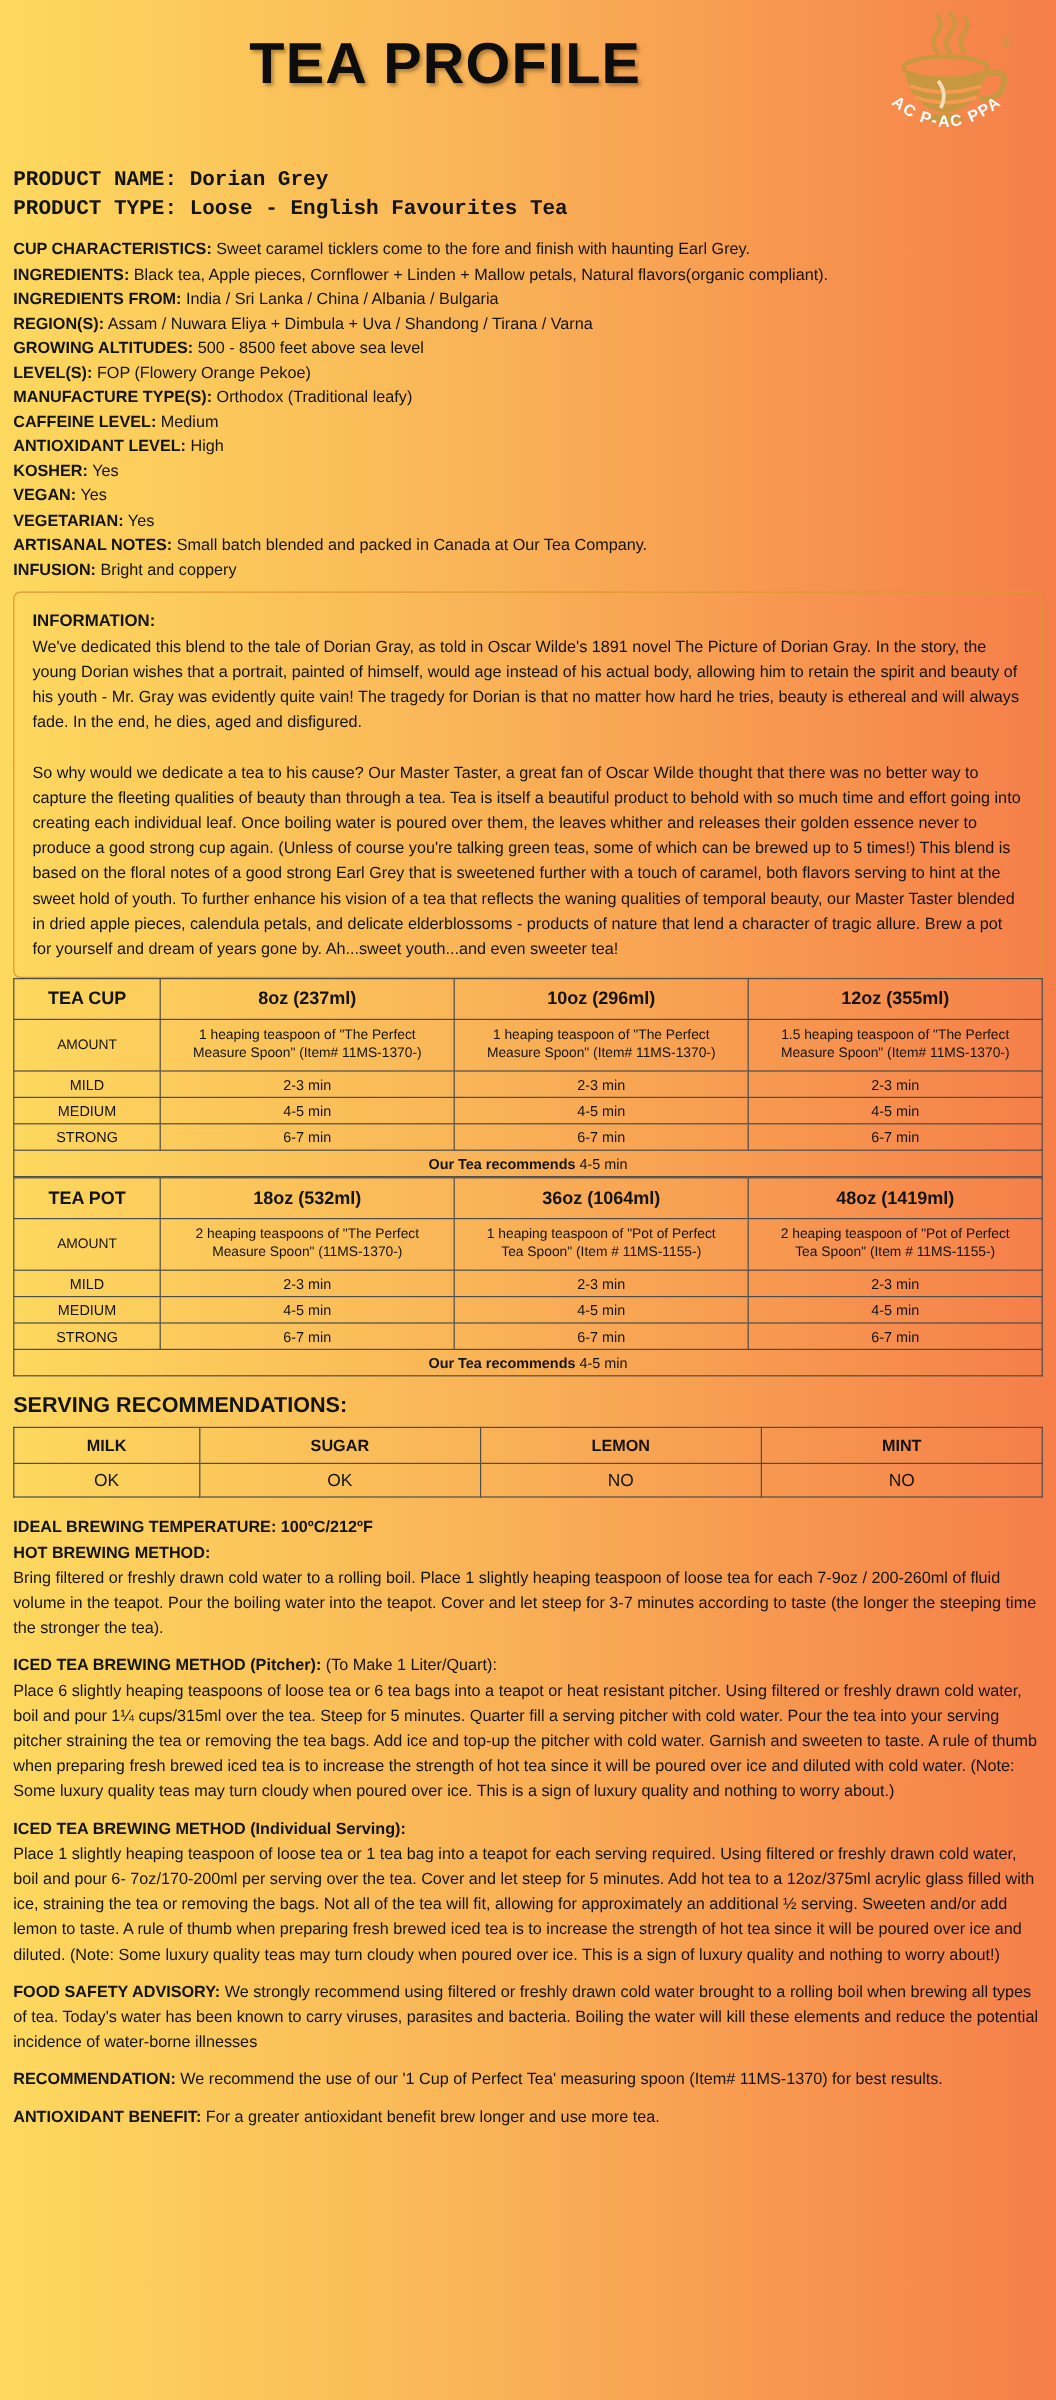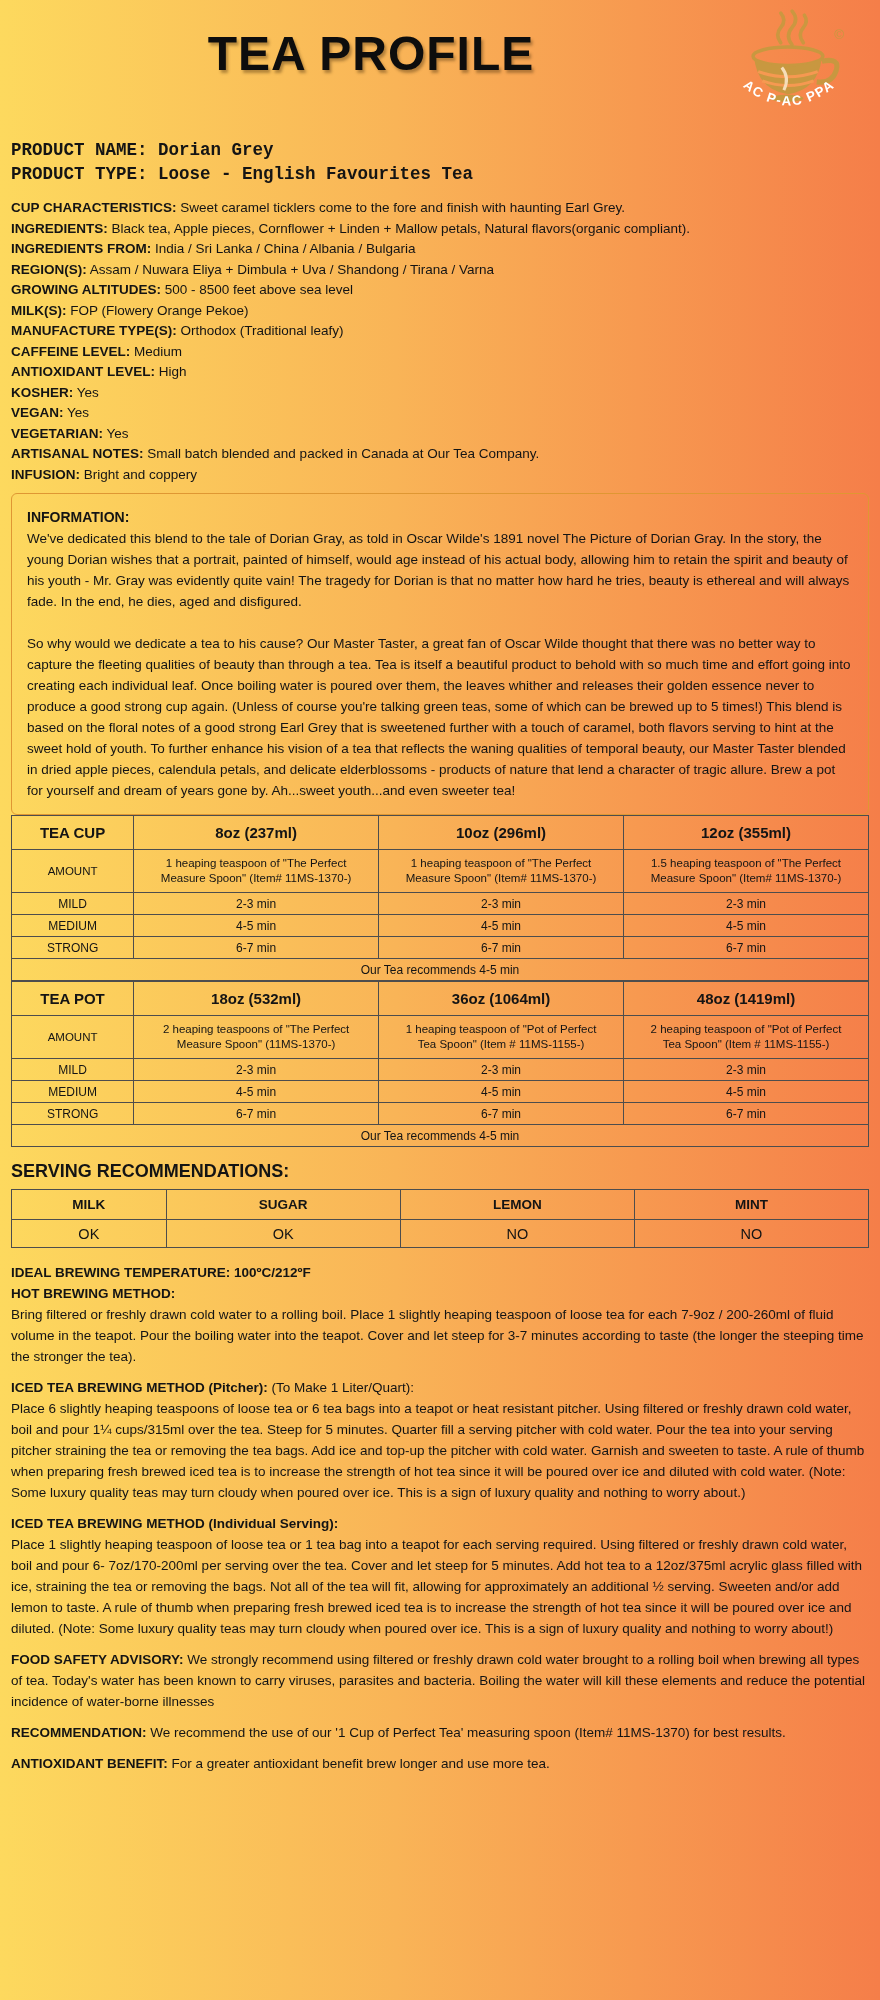--- a/index.html
+++ b/index.html
@@ -38,21 +38,21 @@
   .info-gap { height:21px; }
 
   
   table.grid-table { width:100%; border-collapse:collapse; table-layout:fixed; }
   .grid-table th, .grid-table td { border:1px solid #4d4d4d; text-align:center; vertical-align:middle; }
   .grid-table thead th { font-size:15px; font-weight:700; padding:8px 4px; }
   .grid-table th:first-child { width:13.2%; }
   .grid-table .amount-row td { font-size:11.5px; line-height:15px; padding:6px 16px; }
   .grid-table .time-row td { font-size:12px; padding:3.5px 2px; }
   .grid-table tfoot td { font-size:12px; padding:3.5px 2px; }
-  .grid-table tfoot b { font-weight:400; }
+  .grid-table tfoot b { font-weight:700; }
 
   .serving-heading { margin:12px 0 0 0; font-size:18px; font-weight:700; line-height:24px; }
   table.serving-table { margin-top:6px; }
   .serving-table th:first-child { width:17%; }
   .serving-table thead th { font-size:13.5px; padding:7px 4px; }
   .serving-table .serving-values td { font-size:14.5px; padding:5.5px 4px; }
 
   
   .brewing { margin-top:14px; }
   .brewing p { margin:0; font-size:13.5px; line-height:21px; }
@@ -95,21 +95,21 @@
       <p><b>PRODUCT NAME:</b><span> Dorian Grey</span></p>
       <p><b>PRODUCT TYPE:</b><span> Loose - English Favourites Tea</span></p>
     </div>
 
     <div class="attributes">
         <div class="attr-line"><b>CUP CHARACTERISTICS:</b><span> Sweet caramel ticklers come to the fore and finish with haunting Earl Grey.</span></div>
         <div class="attr-line"><b>INGREDIENTS:</b><span> Black tea, Apple pieces, Cornflower + Linden + Mallow petals, Natural flavors(organic compliant).</span></div>
         <div class="attr-line"><b>INGREDIENTS FROM:</b><span> India / Sri Lanka / China / Albania / Bulgaria</span></div>
         <div class="attr-line"><b>REGION(S):</b><span> Assam / Nuwara Eliya + Dimbula + Uva / Shandong / Tirana / Varna</span></div>
         <div class="attr-line"><b>GROWING ALTITUDES:</b><span> 500 - 8500 feet above sea level</span></div>
-        <div class="attr-line"><b>MILK(S):</b><span> FOP (Flowery Orange Pekoe)</span></div>
+        <div class="attr-line"><b>LEVEL(S):</b><span> FOP (Flowery Orange Pekoe)</span></div>
         <div class="attr-line"><b>MANUFACTURE TYPE(S):</b><span> Orthodox (Traditional leafy)</span></div>
         <div class="attr-line"><b>CAFFEINE LEVEL:</b><span> Medium</span></div>
         <div class="attr-line"><b>ANTIOXIDANT LEVEL:</b><span> High</span></div>
         <div class="attr-line"><b>KOSHER:</b><span> Yes</span></div>
         <div class="attr-line"><b>VEGAN:</b><span> Yes</span></div>
         <div class="attr-line"><b>VEGETARIAN:</b><span> Yes</span></div>
         <div class="attr-line"><b>ARTISANAL NOTES:</b><span> Small batch blended and packed in Canada at Our Tea Company.</span></div>
         <div class="attr-line"><b>INFUSION:</b><span> Bright and coppery</span></div>
       </div>
 

